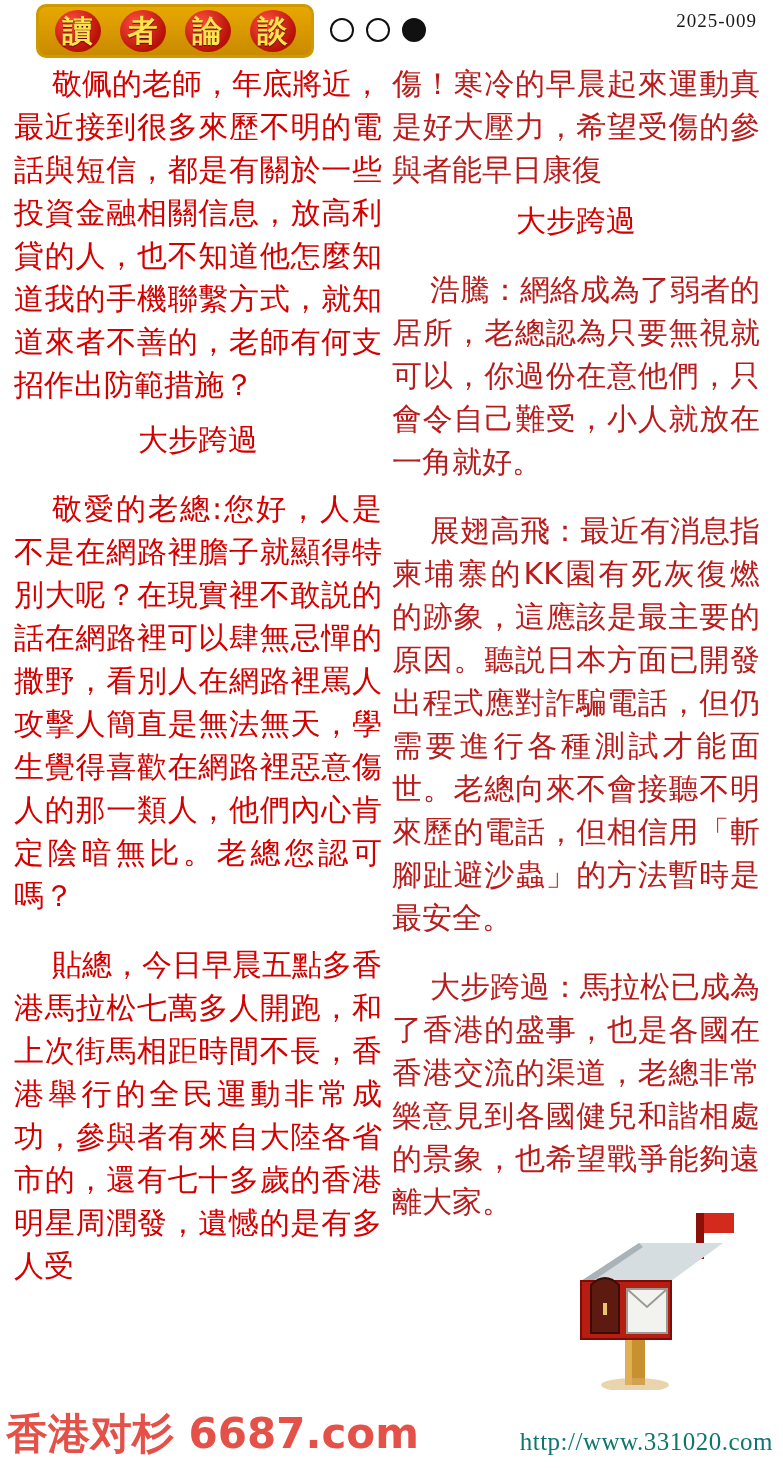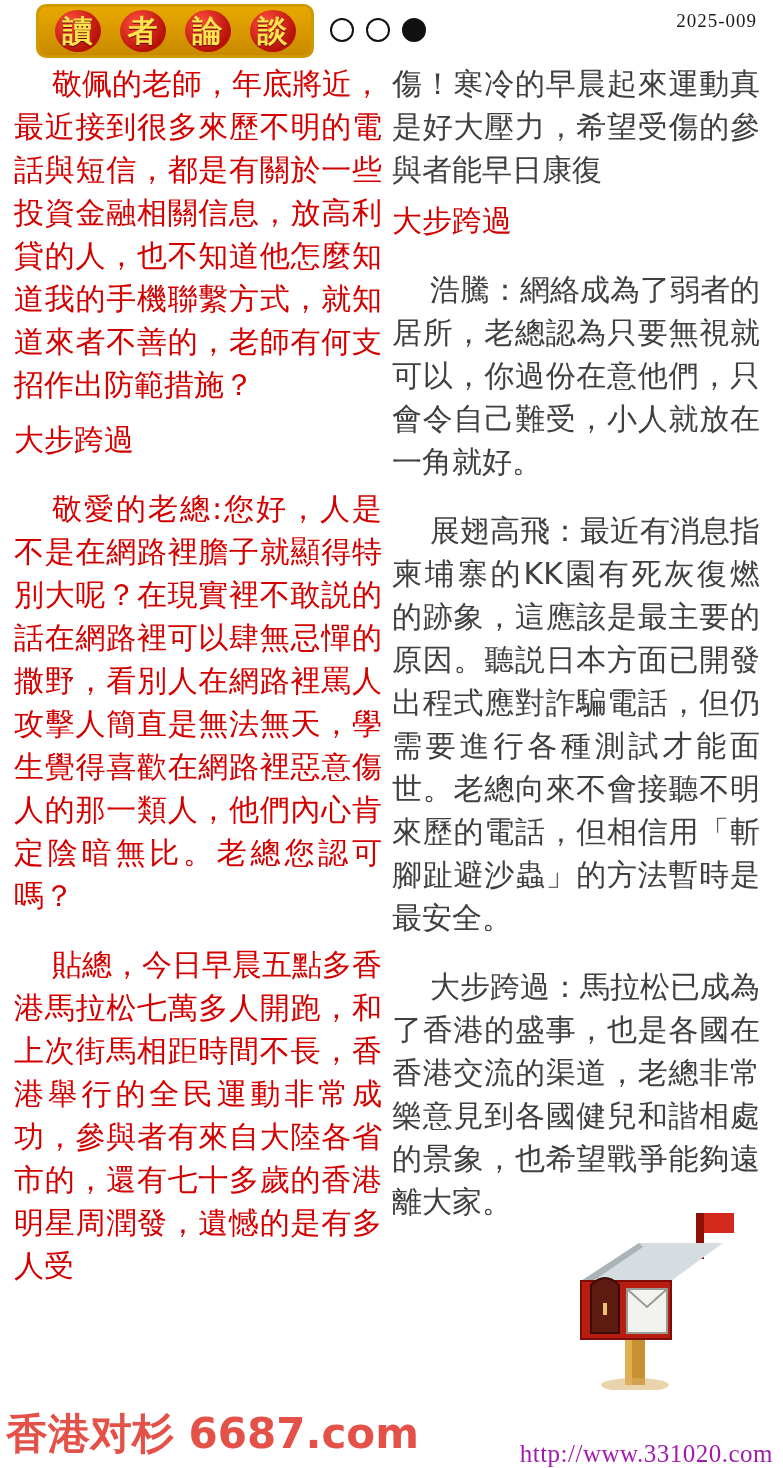--- a/index.html
+++ b/index.html
@@ -101,26 +101,26 @@
     font-size: 30px;
     line-height: 43px;
     letter-spacing: 0px;
     font-family: "DejaVu Sans", sans-serif;
     text-align: justify;
     text-justify: inter-character;
     margin: 0 0 26px 0;
   }
   .indent { text-indent: 38px; }
   .q  { color: #d40000; }
-  .a  { color: #404040; }
+  .a  { color: #b91c1c; }
   .sign {
     font-size: 30px;
     line-height: 43px;
     color: #d40000;
-    text-align: left;
+    text-align: center;
     margin: -14px 0 26px 0;
     font-family: "DejaVu Sans", sans-serif;
   }
   .sign.tight { margin-top: -18px; }
 
   
   .mailbox {
     position: absolute;
     left: 565px;
     top: 1185px;
@@ -144,23 +144,23 @@
     font-size: 42px;
     font-weight: bold;
     color: #e03a2f;
     opacity: .88;
     font-family: "DejaVu Sans", sans-serif;
     white-space: nowrap;
   }
   .wm-right {
     position: absolute;
     right: 10px;
-    bottom: 0;
+    bottom: 12px;
     font-size: 25px;
-    color: #a21caf;
+    color: #0f766e;
     font-family: "Liberation Serif", serif;
     letter-spacing: .5px;
   }
 </style>
 </head>
 <body>
 
 <div class="header">
 
   <div class="masthead">

